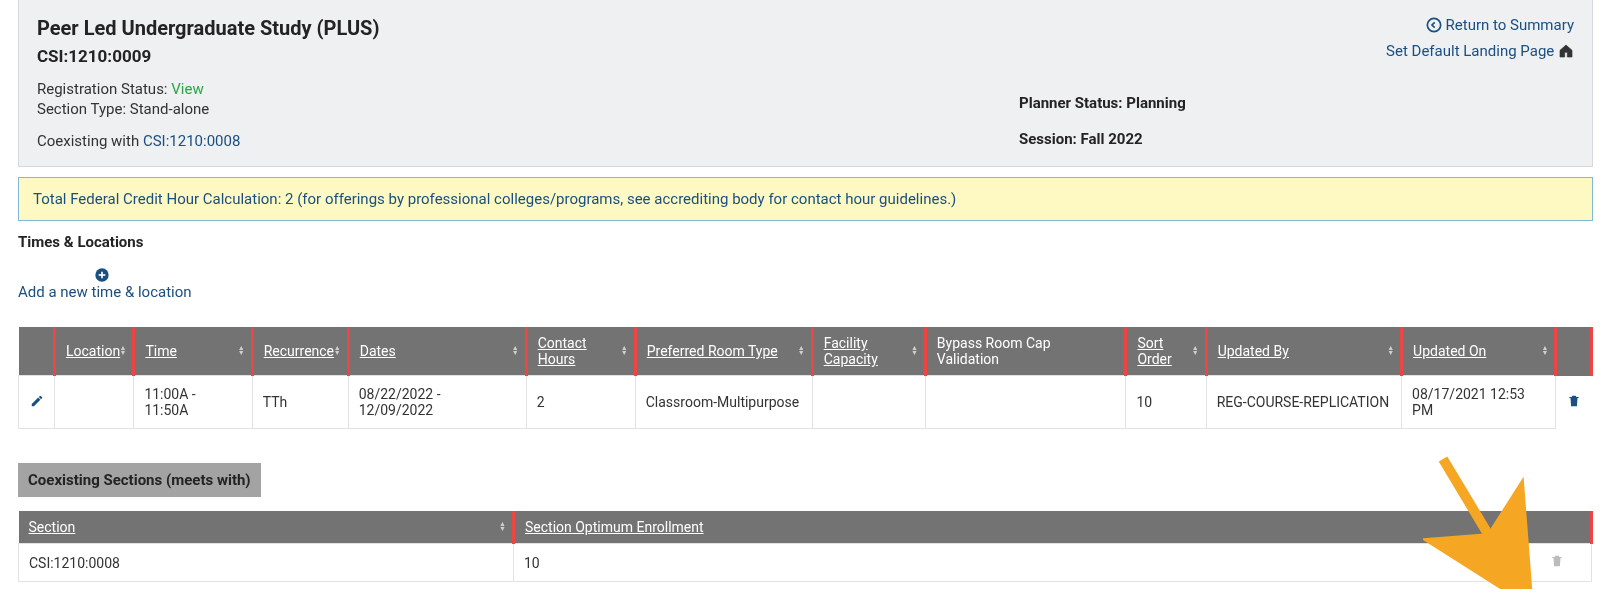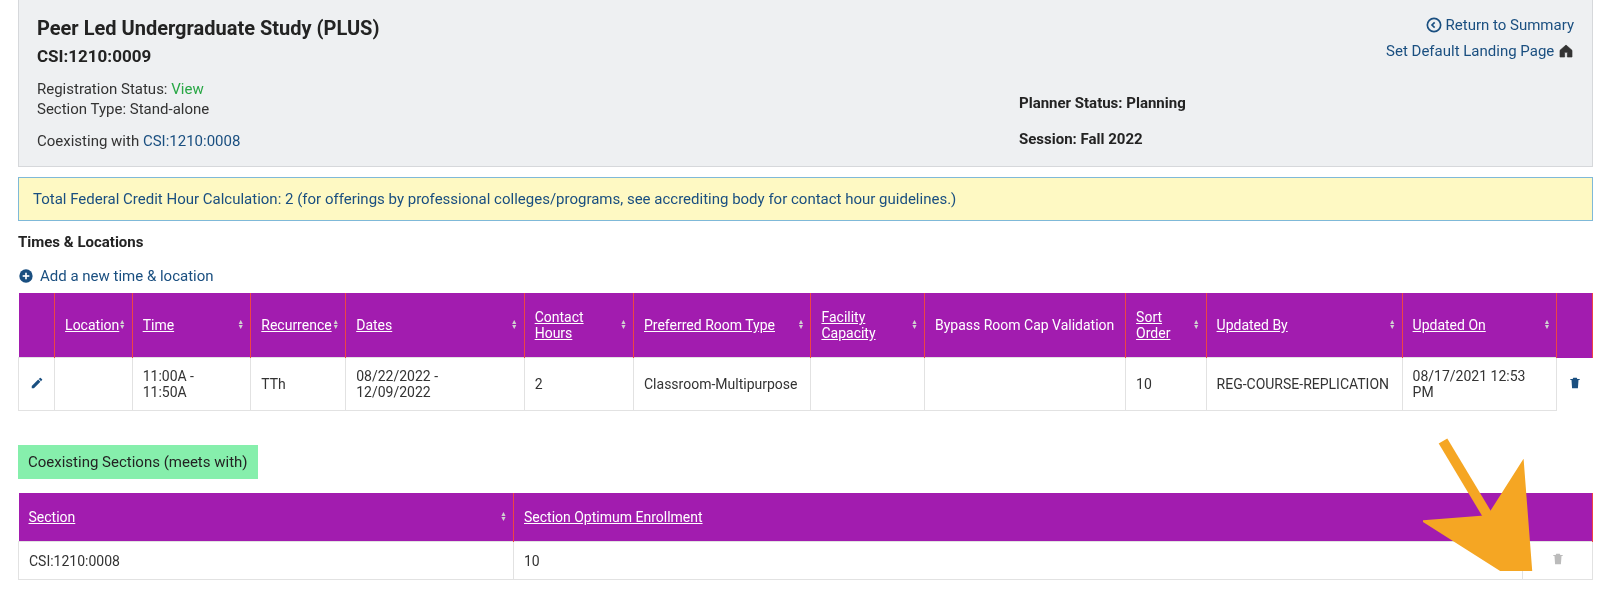--- a/index.html
+++ b/index.html
@@ -61,48 +61,49 @@
     font-size: 15px;
   }
   .section-heading {
     font-weight: 700;
     font-size: 15px;
     margin: 12px 0 16px;
     color: #232323;
   }
   .highlight-heading {
     display: inline-block;
-    font-weight: 400;
-    font-size: 15px;
-    background: #86efac;
+    font-weight: 700;
+    font-size: 15px;
+    background: #a3a3a3;
     padding: 8px 10px;
     margin: 34px 0 14px;
     color: #232323;
   }
   .add-link {
     color: #1a4f80;
     cursor: pointer;
     font-size: 15px;
     display: inline-flex;
     align-items: center;
-    margin-bottom: 8px;
+    margin-bottom: 26px;
+    flex-direction: column;
   }
   .add-link svg { margin-right: 6px; }
   table {
     width: 100%;
     border-collapse: collapse;
     font-size: 14px;
   }
   thead th {
-    background: #a21caf;
+    background: #737373;
     color: #fff;
     text-align: left;
     font-weight: 400;
-    padding: 16px 10px;
-    border-right: 1px solid #ef4444;
+    padding: 8px 10px;
+    border-right: 3px solid #ef4444;
     position: relative;
   }
   thead th .hlabel { text-decoration: underline; }
   .sort-ico {
     position: absolute;
     right: 6px;
     top: 50%;
     transform: translateY(-50%);
     display: inline-flex;
     flex-direction: column;

